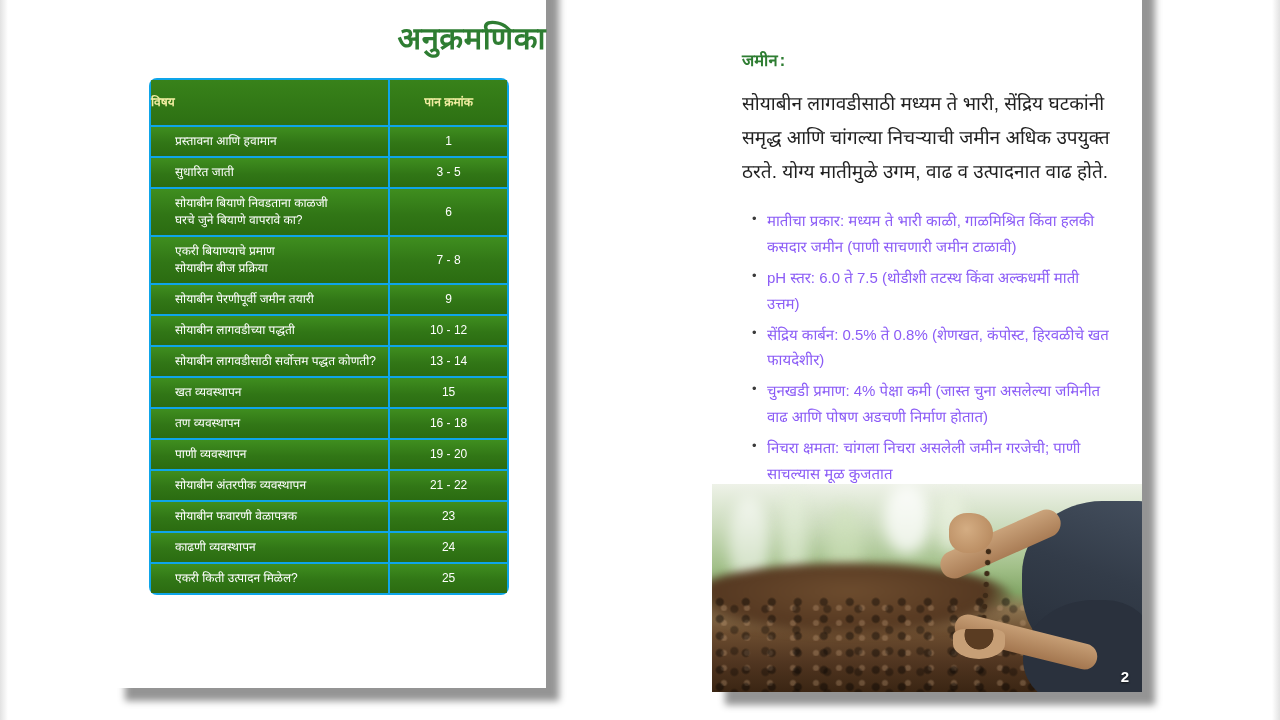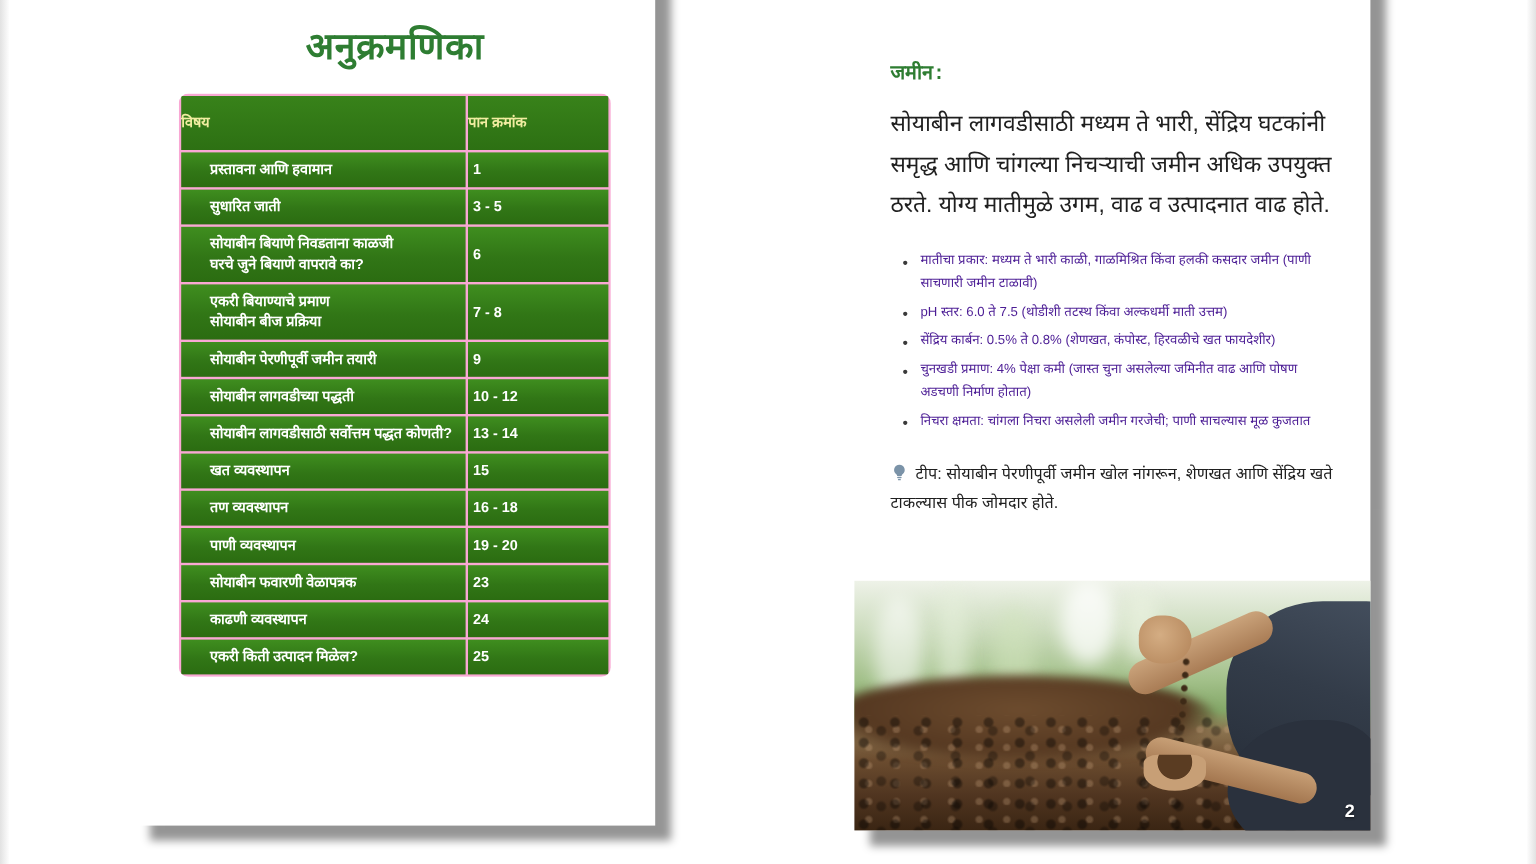--- a/index.html
+++ b/index.html
@@ -19,54 +19,54 @@
     position:absolute;
     background:#ffffff;
     box-shadow:13px 13px 7px rgba(0,0,0,0.42);
   }
   .page.toc   { left:112px; top:-30px; width:434px; height:718px; }
   .page.content { left:712px; top:-30px; width:430px; height:722px; }
 
   
   .toc-title {
     margin-top:46px;
-    text-align:center;
+    text-align:right;
     font-size:31px;
     font-weight:bold;
     color:#2e7d32;
     letter-spacing:0.5px;
   }
   .toc-table-wrap {
     width:360px;
     margin:20px auto 0 auto;
     border-radius:8px;
     overflow:hidden;
   }
   table.toc-table {
     width:100%;
     border-collapse:separate;
     border-spacing:2.5px;
-    background:#f9a8d4;
+    background:#0ea5e9;
   }
   table.toc-table td, table.toc-table th {
     background:linear-gradient(180deg,#3f8e1f 0%, #317616 55%, #2b6c11 100%);
     color:#ffffff;
     font-size:12px;
-    font-weight:bold;
+    font-weight:normal;
     line-height:17px;
     vertical-align:middle;
   }
   table.toc-table th {
     background:linear-gradient(180deg,#38821a 0%, #2d7013 100%);
     color:#f1eda1;
     padding:14px 0;
     font-weight:bold;
   }
   .col-topic { width:67%; text-align:left; padding:6px 8px 6px 24px; white-space:pre-line; }
-  .col-page  { width:33%; text-align:left; padding:6px 4px; }
+  .col-page  { width:33%; text-align:center; padding:6px 4px; }
   th.col-topic { padding-top:14px; padding-bottom:14px; }
 
   
   .content-inner { padding:78px 28px 0 30px; }
   .section-heading {
     color:#2e7d32;
     font-size:16.5px;
     font-weight:bold;
     margin-bottom:16px;
     font-family:Liberation Mono, monospace;
@@ -78,23 +78,23 @@
     margin-bottom:20px;
   }
   ul.soil-list {
     list-style:none;
     margin:0 0 0 10px;
     padding:0;
   }
   ul.soil-list li {
     position:relative;
     padding-left:15px;
-    font-size:11px;
+    font-size:15px;
     line-height:1.72;
-    color:#4c1d95;
+    color:#8b5cf6;
     margin-bottom:5px;
   }
   ul.soil-list li::before {
     content:"•";
     position:absolute;
     left:0; top:0;
     color:#3a3a3a;
     font-size:13px;
   }
   .tip-note {
@@ -239,20 +239,24 @@
           <td class="col-topic">खत व्यवस्थापन</td>
           <td class="col-page">15</td>
         </tr>
         <tr>
           <td class="col-topic">तण व्यवस्थापन</td>
           <td class="col-page">16 - 18</td>
         </tr>
         <tr>
           <td class="col-topic">पाणी व्यवस्थापन</td>
           <td class="col-page">19 - 20</td>
+        </tr>
+        <tr>
+          <td class="col-topic">सोयाबीन अंतरपीक व्यवस्थापन</td>
+          <td class="col-page">21 - 22</td>
         </tr>
         <tr>
           <td class="col-topic">सोयाबीन फवारणी वेळापत्रक</td>
           <td class="col-page">23</td>
         </tr>
         <tr>
           <td class="col-topic">काढणी व्यवस्थापन</td>
           <td class="col-page">24</td>
         </tr>
         <tr>

